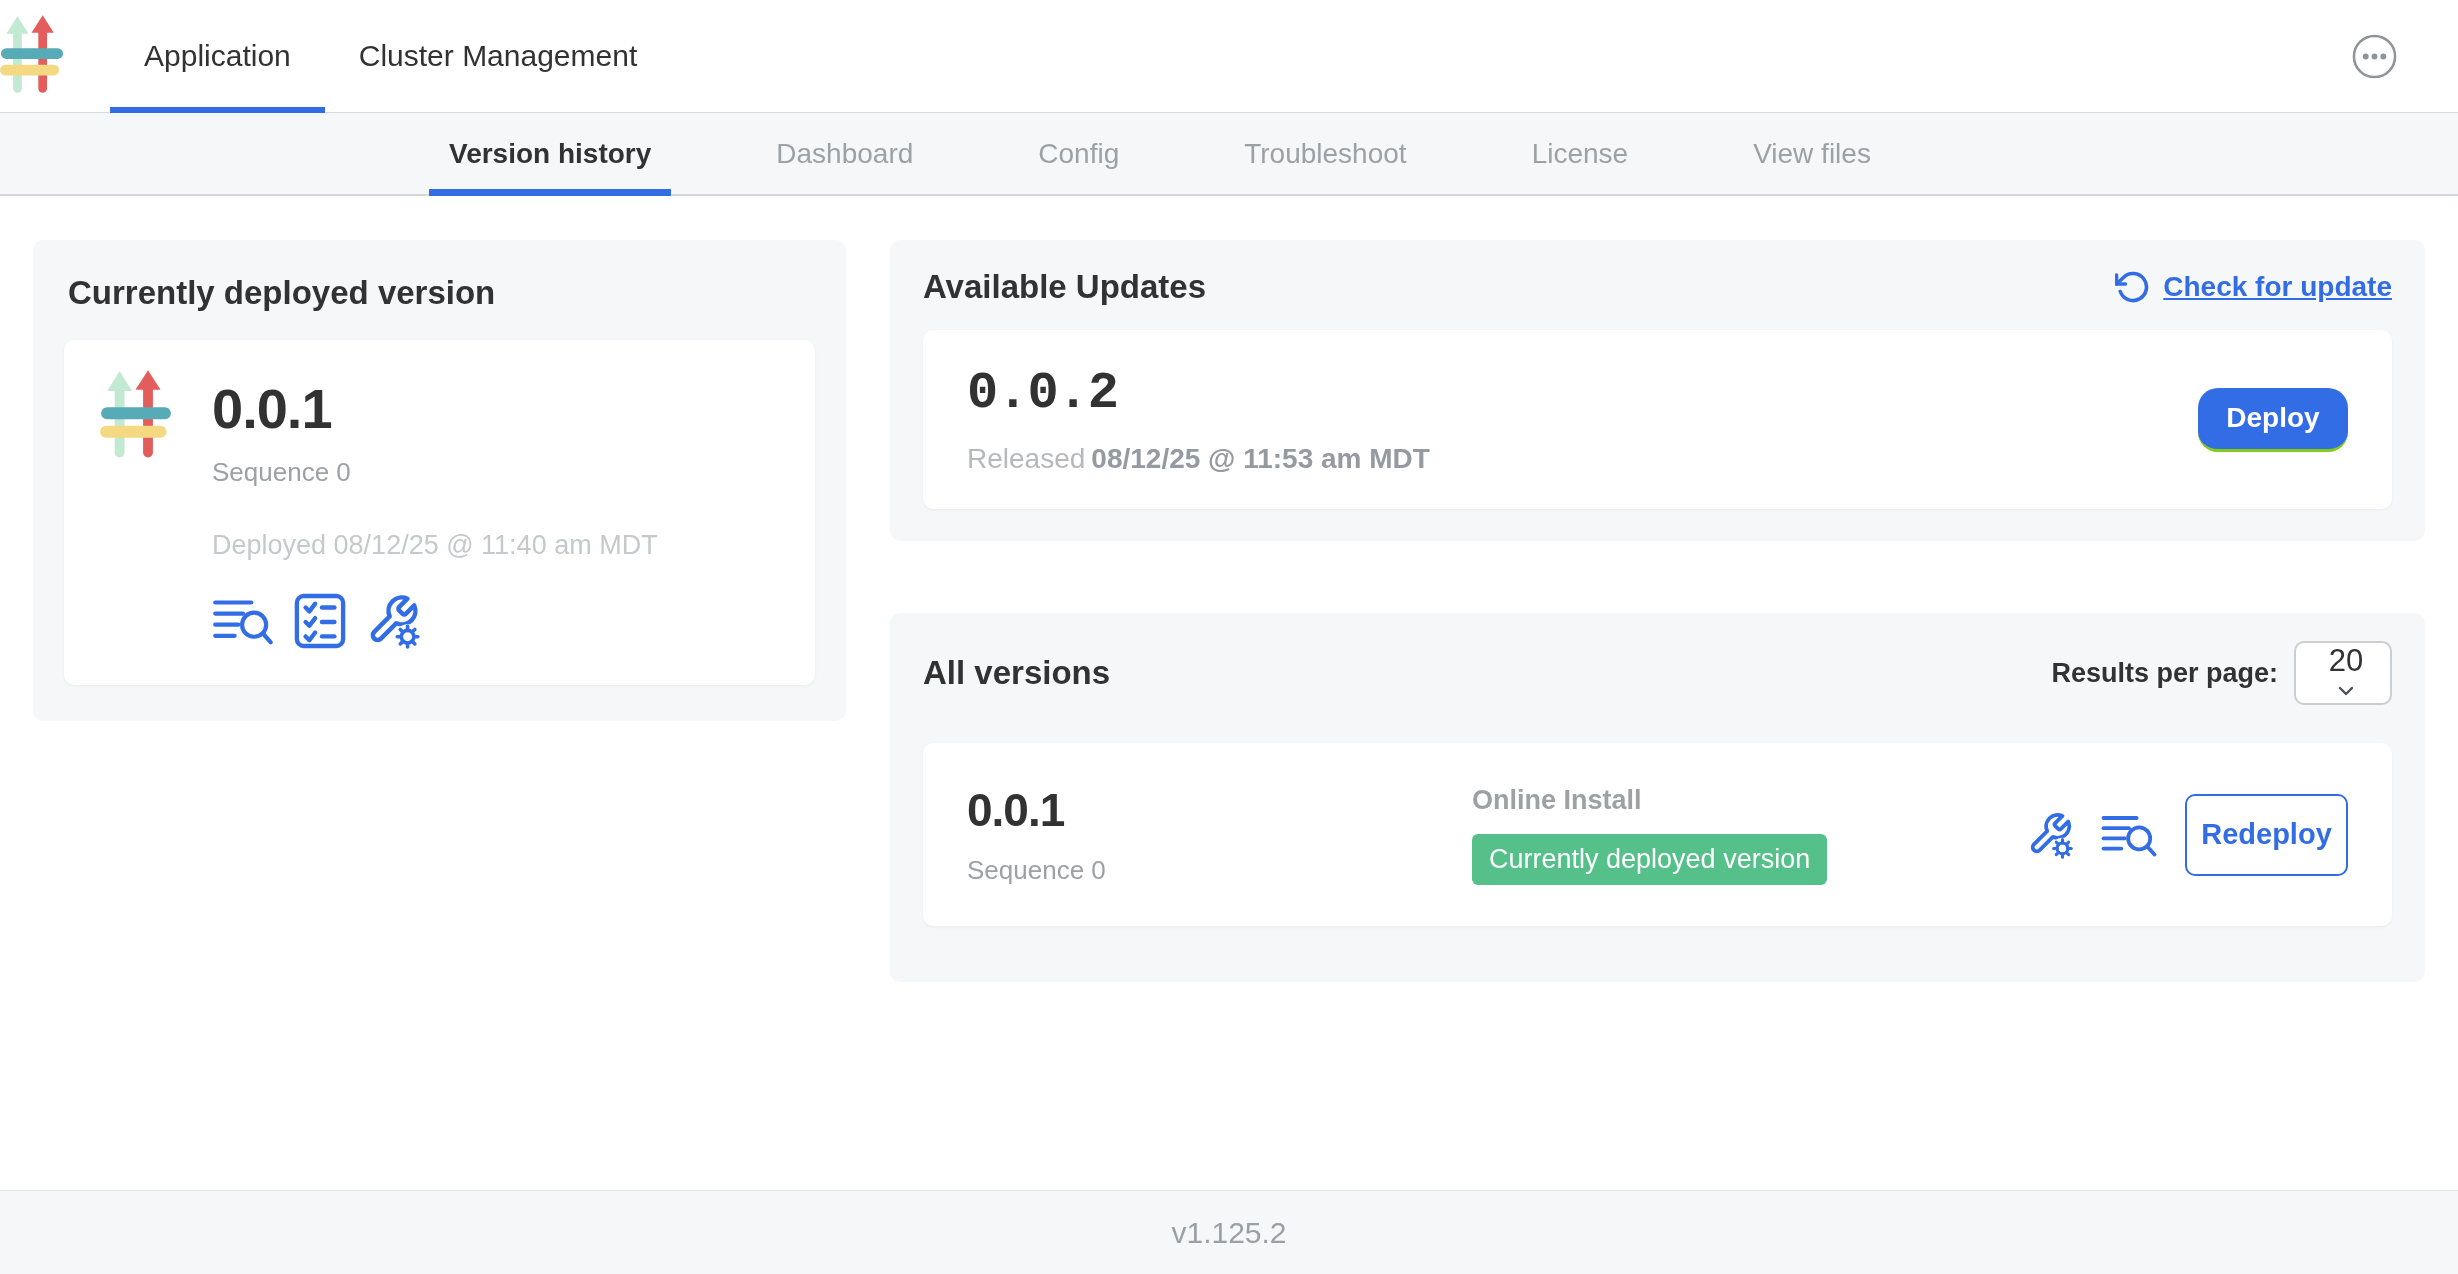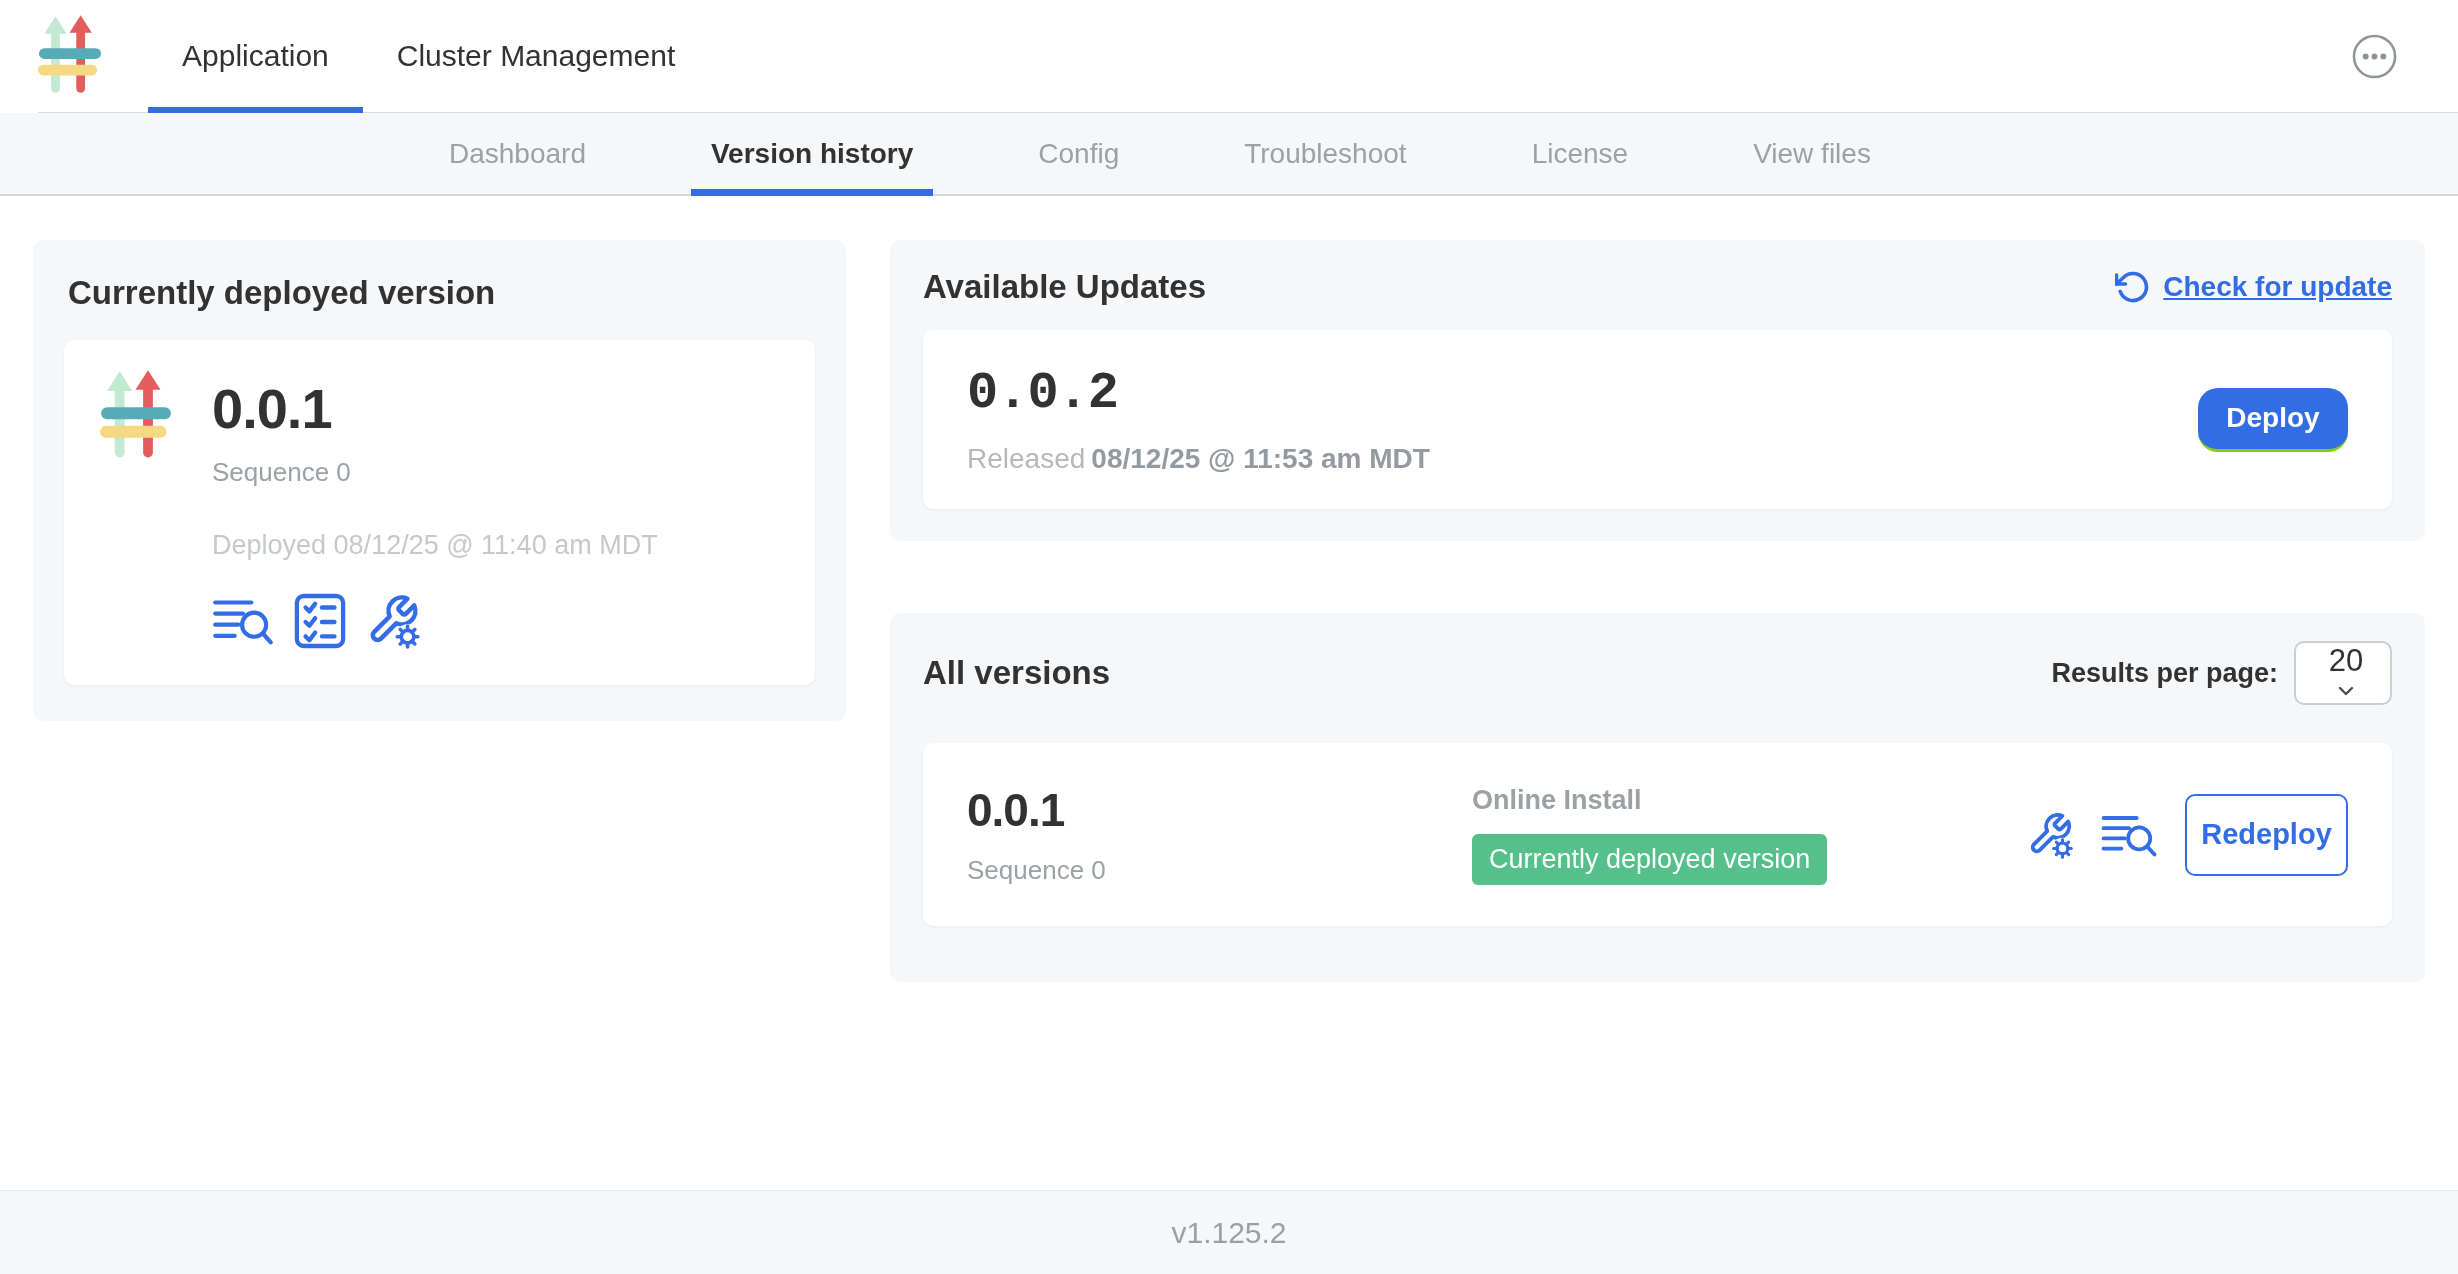--- a/index.html
+++ b/index.html
@@ -6,21 +6,21 @@
   html,body { width:2458px; height:1274px; }
   body {
     font-family:"Liberation Sans","DejaVu Sans",sans-serif;
     color:#323232; background:#fff; overflow:hidden;
   }
   .page { width:2458px; height:1274px; display:flex; flex-direction:column; }
 
   
   .topbar {
     height:113px; background:#fff; border-bottom:1px solid #d8dbde;
-    display:flex; align-items:stretch; flex-shrink:0;margin-left:38px;
+    display:flex; align-items:stretch; flex-shrink:0;
   }
   .brand { align-self:center; margin-right:46px; display:flex; }
   .top-tabs { display:flex; align-items:stretch; }
   .top-tab {
     display:flex; align-items:center; padding:0 34px; font-size:30px;
     color:#323232; font-weight:500; position:relative; cursor:pointer; white-space:nowrap;
   }
   .top-tab.active::after {
     content:""; position:absolute; left:0; right:0; bottom:-1px; height:6px; background:#326de6;
   }
@@ -132,22 +132,22 @@
       <svg width="47" height="47" viewBox="0 0 48 48">
         <circle cx="24" cy="24" r="21" fill="none" stroke="#8f9499" stroke-width="2.6"></circle>
         <circle cx="15" cy="24" r="3" fill="#8f9499"></circle>
         <circle cx="24" cy="24" r="3" fill="#8f9499"></circle>
         <circle cx="33" cy="24" r="3" fill="#8f9499"></circle>
       </svg>
     </div>
   </header>
 
   <nav class="subnav">
+    <div class="sub-tab active">Version history</div>
     <div class="sub-tab">Dashboard</div>
-    <div class="sub-tab active">Version history</div>
     <div class="sub-tab">Config</div>
     <div class="sub-tab">Troubleshoot</div>
     <div class="sub-tab">License</div>
     <div class="sub-tab">View files</div>
   </nav>
 
   <main class="content">
 
     <section class="card deployed-card">
       <h2 class="card-title">Currently deployed version</h2>

